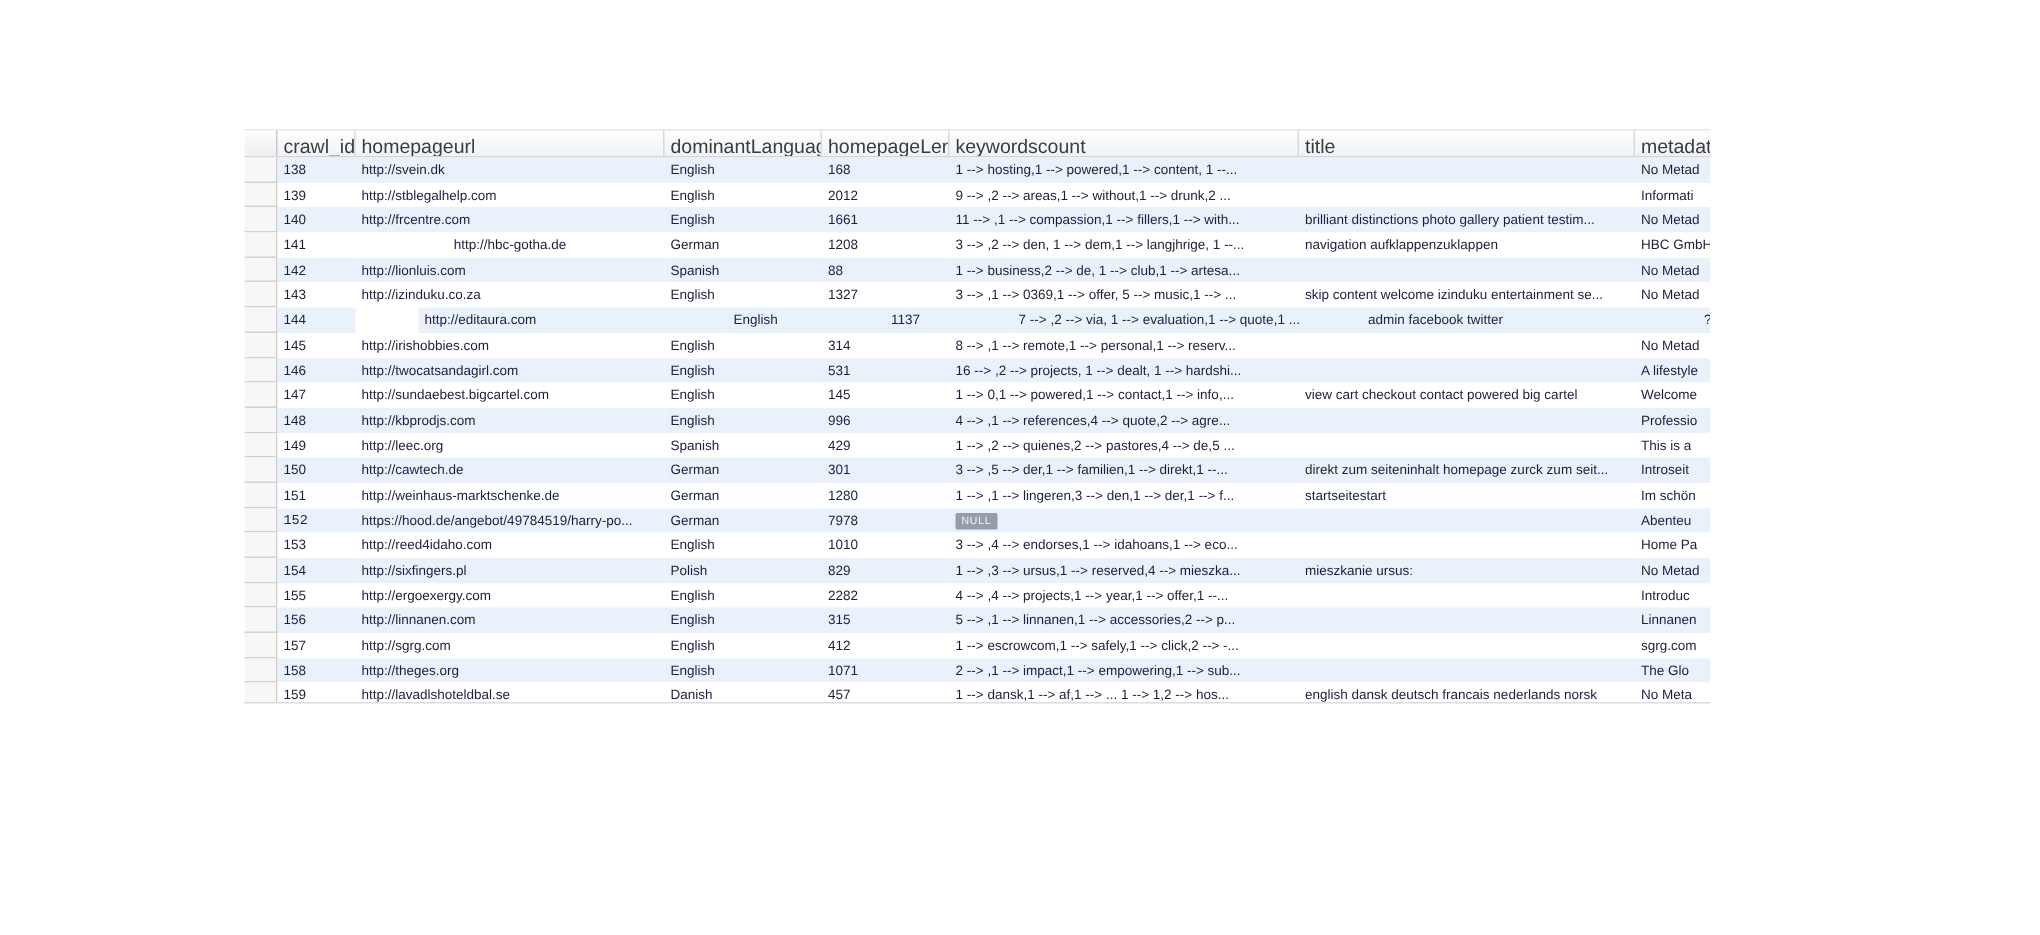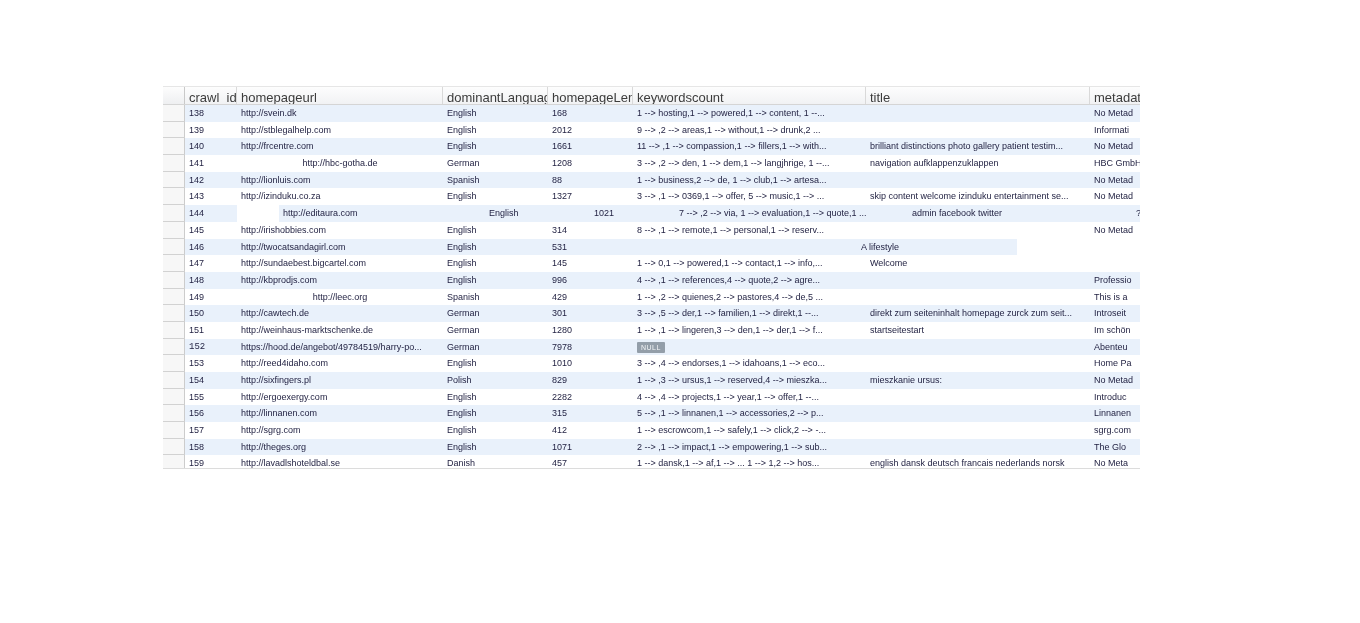--- a/index.html
+++ b/index.html
@@ -116,67 +116,69 @@
           <div class="cell" style="width: 85px;">1327</div>
           <div class="cell" style="width: 233px;">3 --&gt; ,1 --&gt; 0369,1 --&gt; offer, 5 --&gt; music,1 --&gt; ...</div>
           <div class="cell" style="width: 224px;">skip content welcome izinduku entertainment se...</div>
           <div class="cell" style="width: 160px;">No Metad</div>
         </div>
         <div class="row alt">
           <div class="gut"></div>
           <div class="cell" style="width: 52px;">144</div>
           <div class="cell" style="width: 206px; margin-left: 42px;">http://editaura.com</div>
           <div class="cell" style="width: 105px;">English</div>
-          <div class="cell" style="width: 85px;">1021</div>
+          <div class="cell" style="width: 85px;">1137</div>
           <div class="cell" style="width: 233px;">7 --&gt; ,2 --&gt; via, 1 --&gt; evaluation,1 --&gt; quote,1 ...</div>
           <div class="cell" style="width: 224px;">admin facebook twitter</div>
           <div class="cell" style="width: 160px;">????? ???</div>
         </div>
         <div class="row">
           <div class="gut"></div>
           <div class="cell" style="width: 52px;">145</div>
           <div class="cell" style="width: 206px;">http://irishobbies.com</div>
           <div class="cell" style="width: 105px;">English</div>
           <div class="cell" style="width: 85px;">314</div>
           <div class="cell" style="width: 233px;">8 --&gt; ,1 --&gt; remote,1 --&gt; personal,1 --&gt; reserv...</div>
           <div class="cell" style="width: 224px;"></div>
           <div class="cell" style="width: 160px;">No Metad</div>
         </div>
         <div class="row alt">
           <div class="gut"></div>
           <div class="cell" style="width: 52px;">146</div>
           <div class="cell" style="width: 206px;">http://twocatsandagirl.com</div>
           <div class="cell" style="width: 105px;">English</div>
           <div class="cell" style="width: 85px;">531</div>
+          <div class="cell" style="width: 233px;">16 --&gt; ,2 --&gt; projects, 1 --&gt; dealt, 1 --&gt; hardshi...</div>
           <div class="cell" style="width: 224px;"></div>
           <div class="cell" style="width: 160px;">A lifestyle</div>
         </div>
         <div class="row">
           <div class="gut"></div>
           <div class="cell" style="width: 52px;">147</div>
           <div class="cell" style="width: 206px;">http://sundaebest.bigcartel.com</div>
           <div class="cell" style="width: 105px;">English</div>
           <div class="cell" style="width: 85px;">145</div>
           <div class="cell" style="width: 233px;">1 --&gt; 0,1 --&gt; powered,1 --&gt; contact,1 --&gt; info,...</div>
+          <div class="cell" style="width: 224px;">view cart checkout contact powered big cartel</div>
           <div class="cell" style="width: 160px;">Welcome</div>
         </div>
         <div class="row alt">
           <div class="gut"></div>
           <div class="cell" style="width: 52px;">148</div>
           <div class="cell" style="width: 206px;">http://kbprodjs.com</div>
           <div class="cell" style="width: 105px;">English</div>
           <div class="cell" style="width: 85px;">996</div>
           <div class="cell" style="width: 233px;">4 --&gt; ,1 --&gt; references,4 --&gt; quote,2 --&gt; agre...</div>
           <div class="cell" style="width: 224px;"></div>
           <div class="cell" style="width: 160px;">Professio</div>
         </div>
         <div class="row">
           <div class="gut"></div>
           <div class="cell" style="width: 52px;">149</div>
-          <div class="cell" style="width: 206px; text-align: center;">http://leec.org</div>
+          <div class="cell" style="width: 206px;">http://leec.org</div>
           <div class="cell" style="width: 105px;">Spanish</div>
           <div class="cell" style="width: 85px;">429</div>
           <div class="cell" style="width: 233px;">1 --&gt; ,2 --&gt; quienes,2 --&gt; pastores,4 --&gt; de,5 ...</div>
           <div class="cell" style="width: 224px;"></div>
           <div class="cell" style="width: 160px;">This is a</div>
         </div>
         <div class="row alt">
           <div class="gut"></div>
           <div class="cell" style="width: 52px;">150</div>
           <div class="cell" style="width: 206px;">http://cawtech.de</div>

